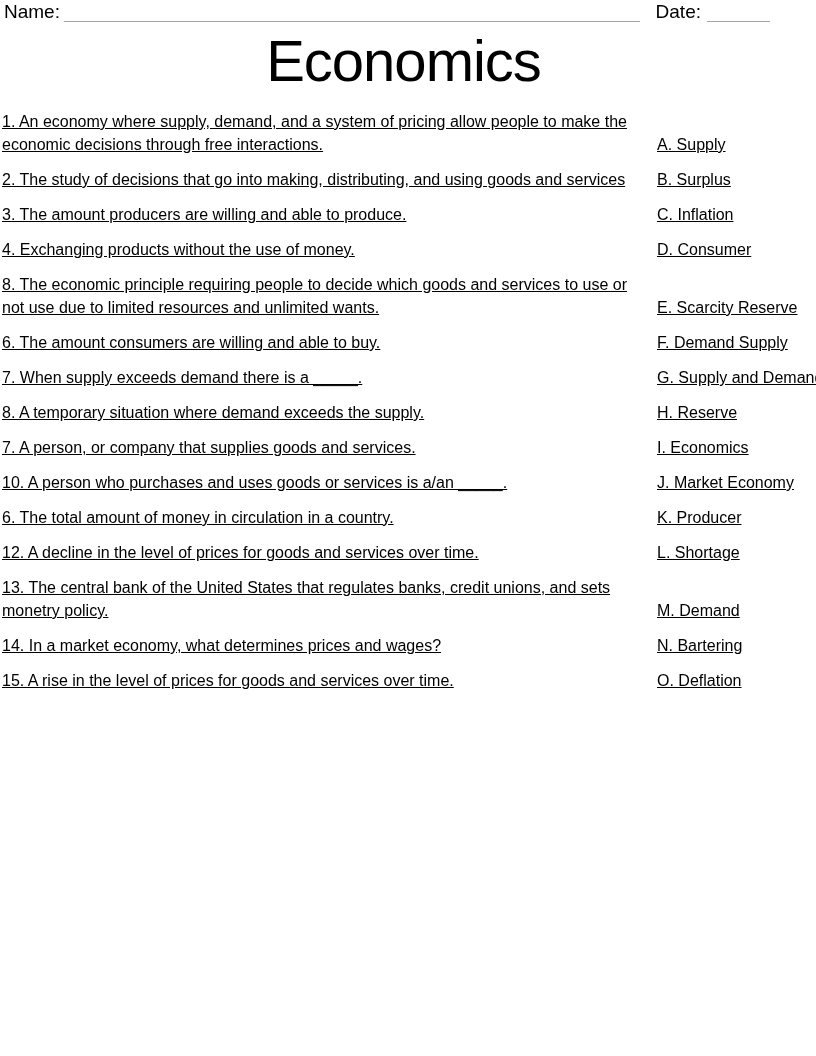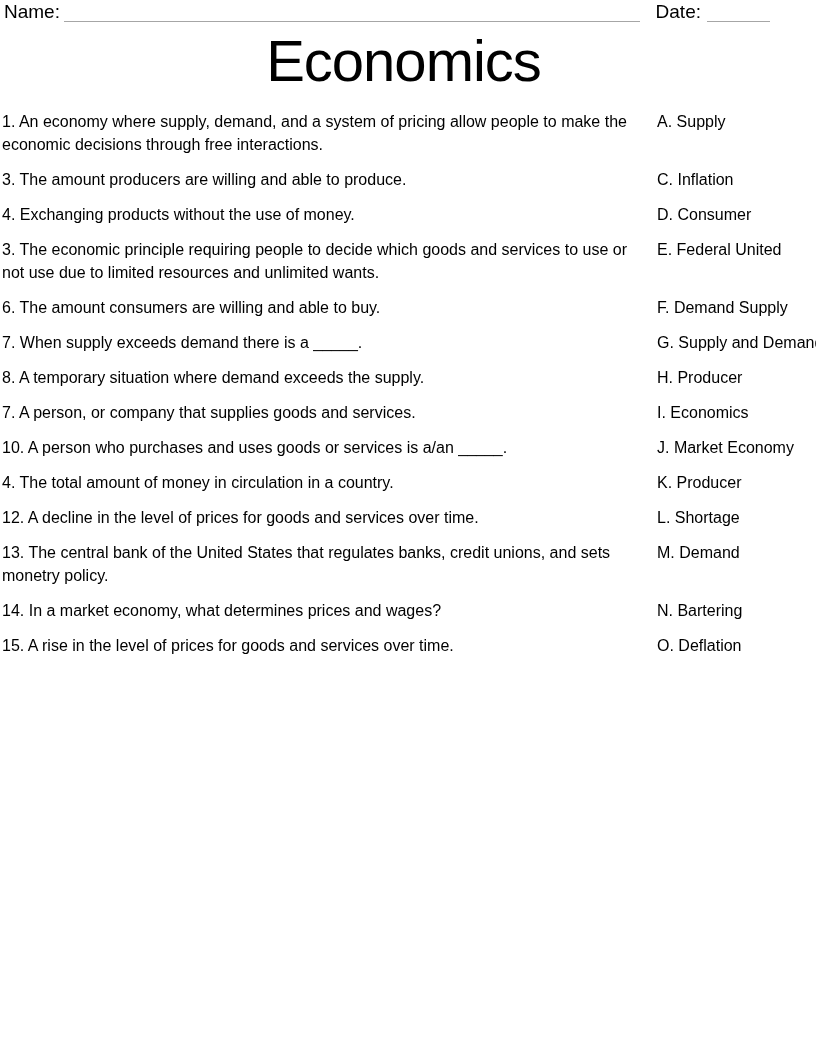--- a/index.html
+++ b/index.html
@@ -56,22 +56,23 @@
     letter-spacing: -1px;
     color: #000000;
   }
   
   .rows {
     margin-top: 18px;
     padding-left: 2px;
   }
   .row {
     display: flex;
-    align-items: flex-start;
+    align-items: flex-end;
     margin-bottom: 12px;
+    text-decoration: underline;
   }
   .q {
     flex: 0 0 655px;
     box-sizing: border-box;
     padding-right: 10px;
     font-size: 16px;
     line-height: 23px;
     color: #000000;
   }
   .a {
@@ -95,63 +96,67 @@
   </div>
 
   <h1 class="title">Economics</h1>
 
   <div class="rows" id="rows">
   <div class="row">
     <div class="q">1. An economy where supply, demand, and a system of pricing allow people to make the economic decisions through free interactions.</div>
     <div class="a">A. Supply</div>
   </div>
 
+  <div class="row">
+    <div class="q">2. The study of decisions that go into making, distributing, and using goods and services</div>
+    <div class="a">B. Surplus</div>
+  </div>
 
   <div class="row">
     <div class="q">3. The amount producers are willing and able to produce.</div>
     <div class="a">C. Inflation</div>
   </div>
 
   <div class="row">
     <div class="q">4. Exchanging products without the use of money.</div>
     <div class="a">D. Consumer</div>
   </div>
 
   <div class="row">
-    <div class="q">3. The economic principle requiring people to decide which goods and services to use or not use due to limited resources and unlimited wants.</div>
-    <div class="a">E. Federal United</div>
+    <div class="q">8. The economic principle requiring people to decide which goods and services to use or not use due to limited resources and unlimited wants.</div>
+    <div class="a">E. Scarcity Reserve</div>
   </div>
 
   <div class="row">
     <div class="q">6. The amount consumers are willing and able to buy.</div>
     <div class="a">F. Demand Supply</div>
   </div>
 
   <div class="row">
     <div class="q">7. When supply exceeds demand there is a _____.</div>
     <div class="a">G. Supply and Demand</div>
   </div>
 
   <div class="row">
     <div class="q">8. A temporary situation where demand exceeds the supply.</div>
-    <div class="a">H. Producer</div>
+    <div class="a">H. Reserve</div>
   </div>
 
   <div class="row">
     <div class="q">7. A person, or company that supplies goods and services.</div>
     <div class="a">I. Economics</div>
   </div>
 
   <div class="row">
     <div class="q">10. A person who purchases and uses goods or services is a/an _____.</div>
     <div class="a">J. Market Economy</div>
   </div>
 
   <div class="row">
-    <div class="q">4. The total amount of money in circulation in a country.</div>
+    <div class="q">6. The total amount of money in circulation in a country.</div>
     <div class="a">K. Producer</div>
   </div>
 
   <div class="row">
     <div class="q">12. A decline in the level of prices for goods and services over time.</div>
     <div class="a">L. Shortage</div>
   </div>
 
   <div class="row">
     <div class="q">13. The central bank of the United States that regulates banks, credit unions, and sets monetry policy.</div>

